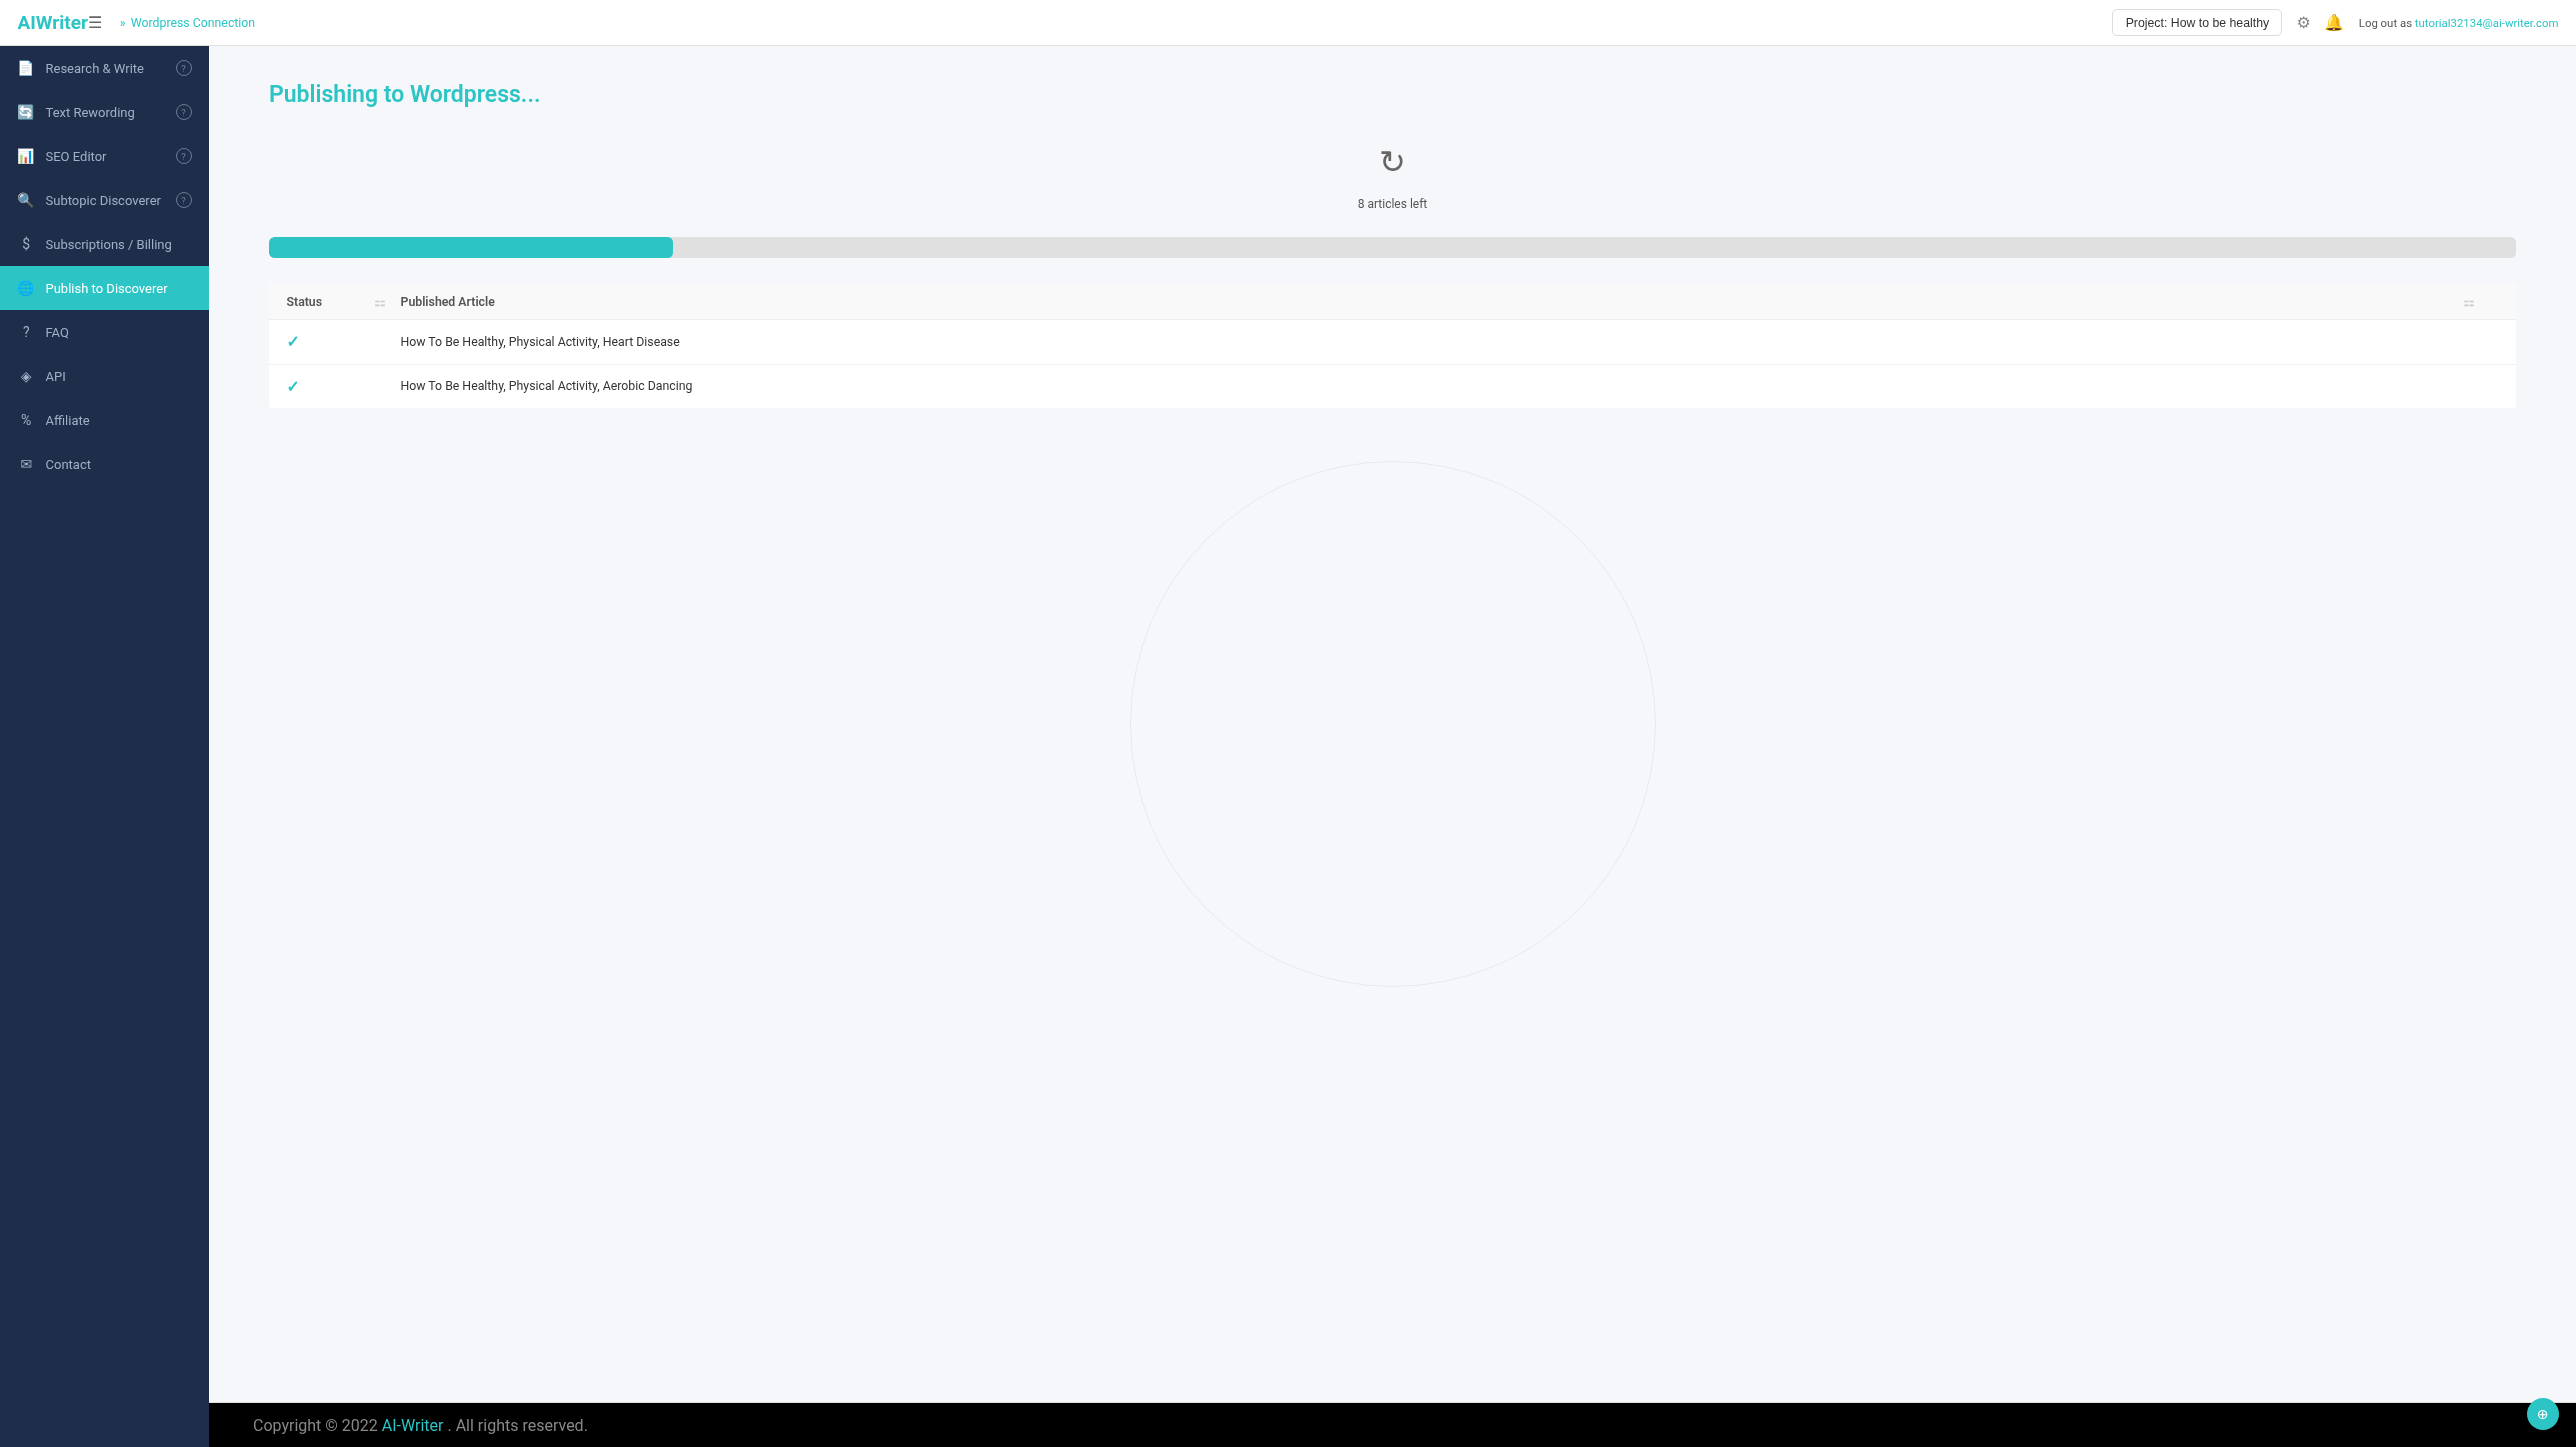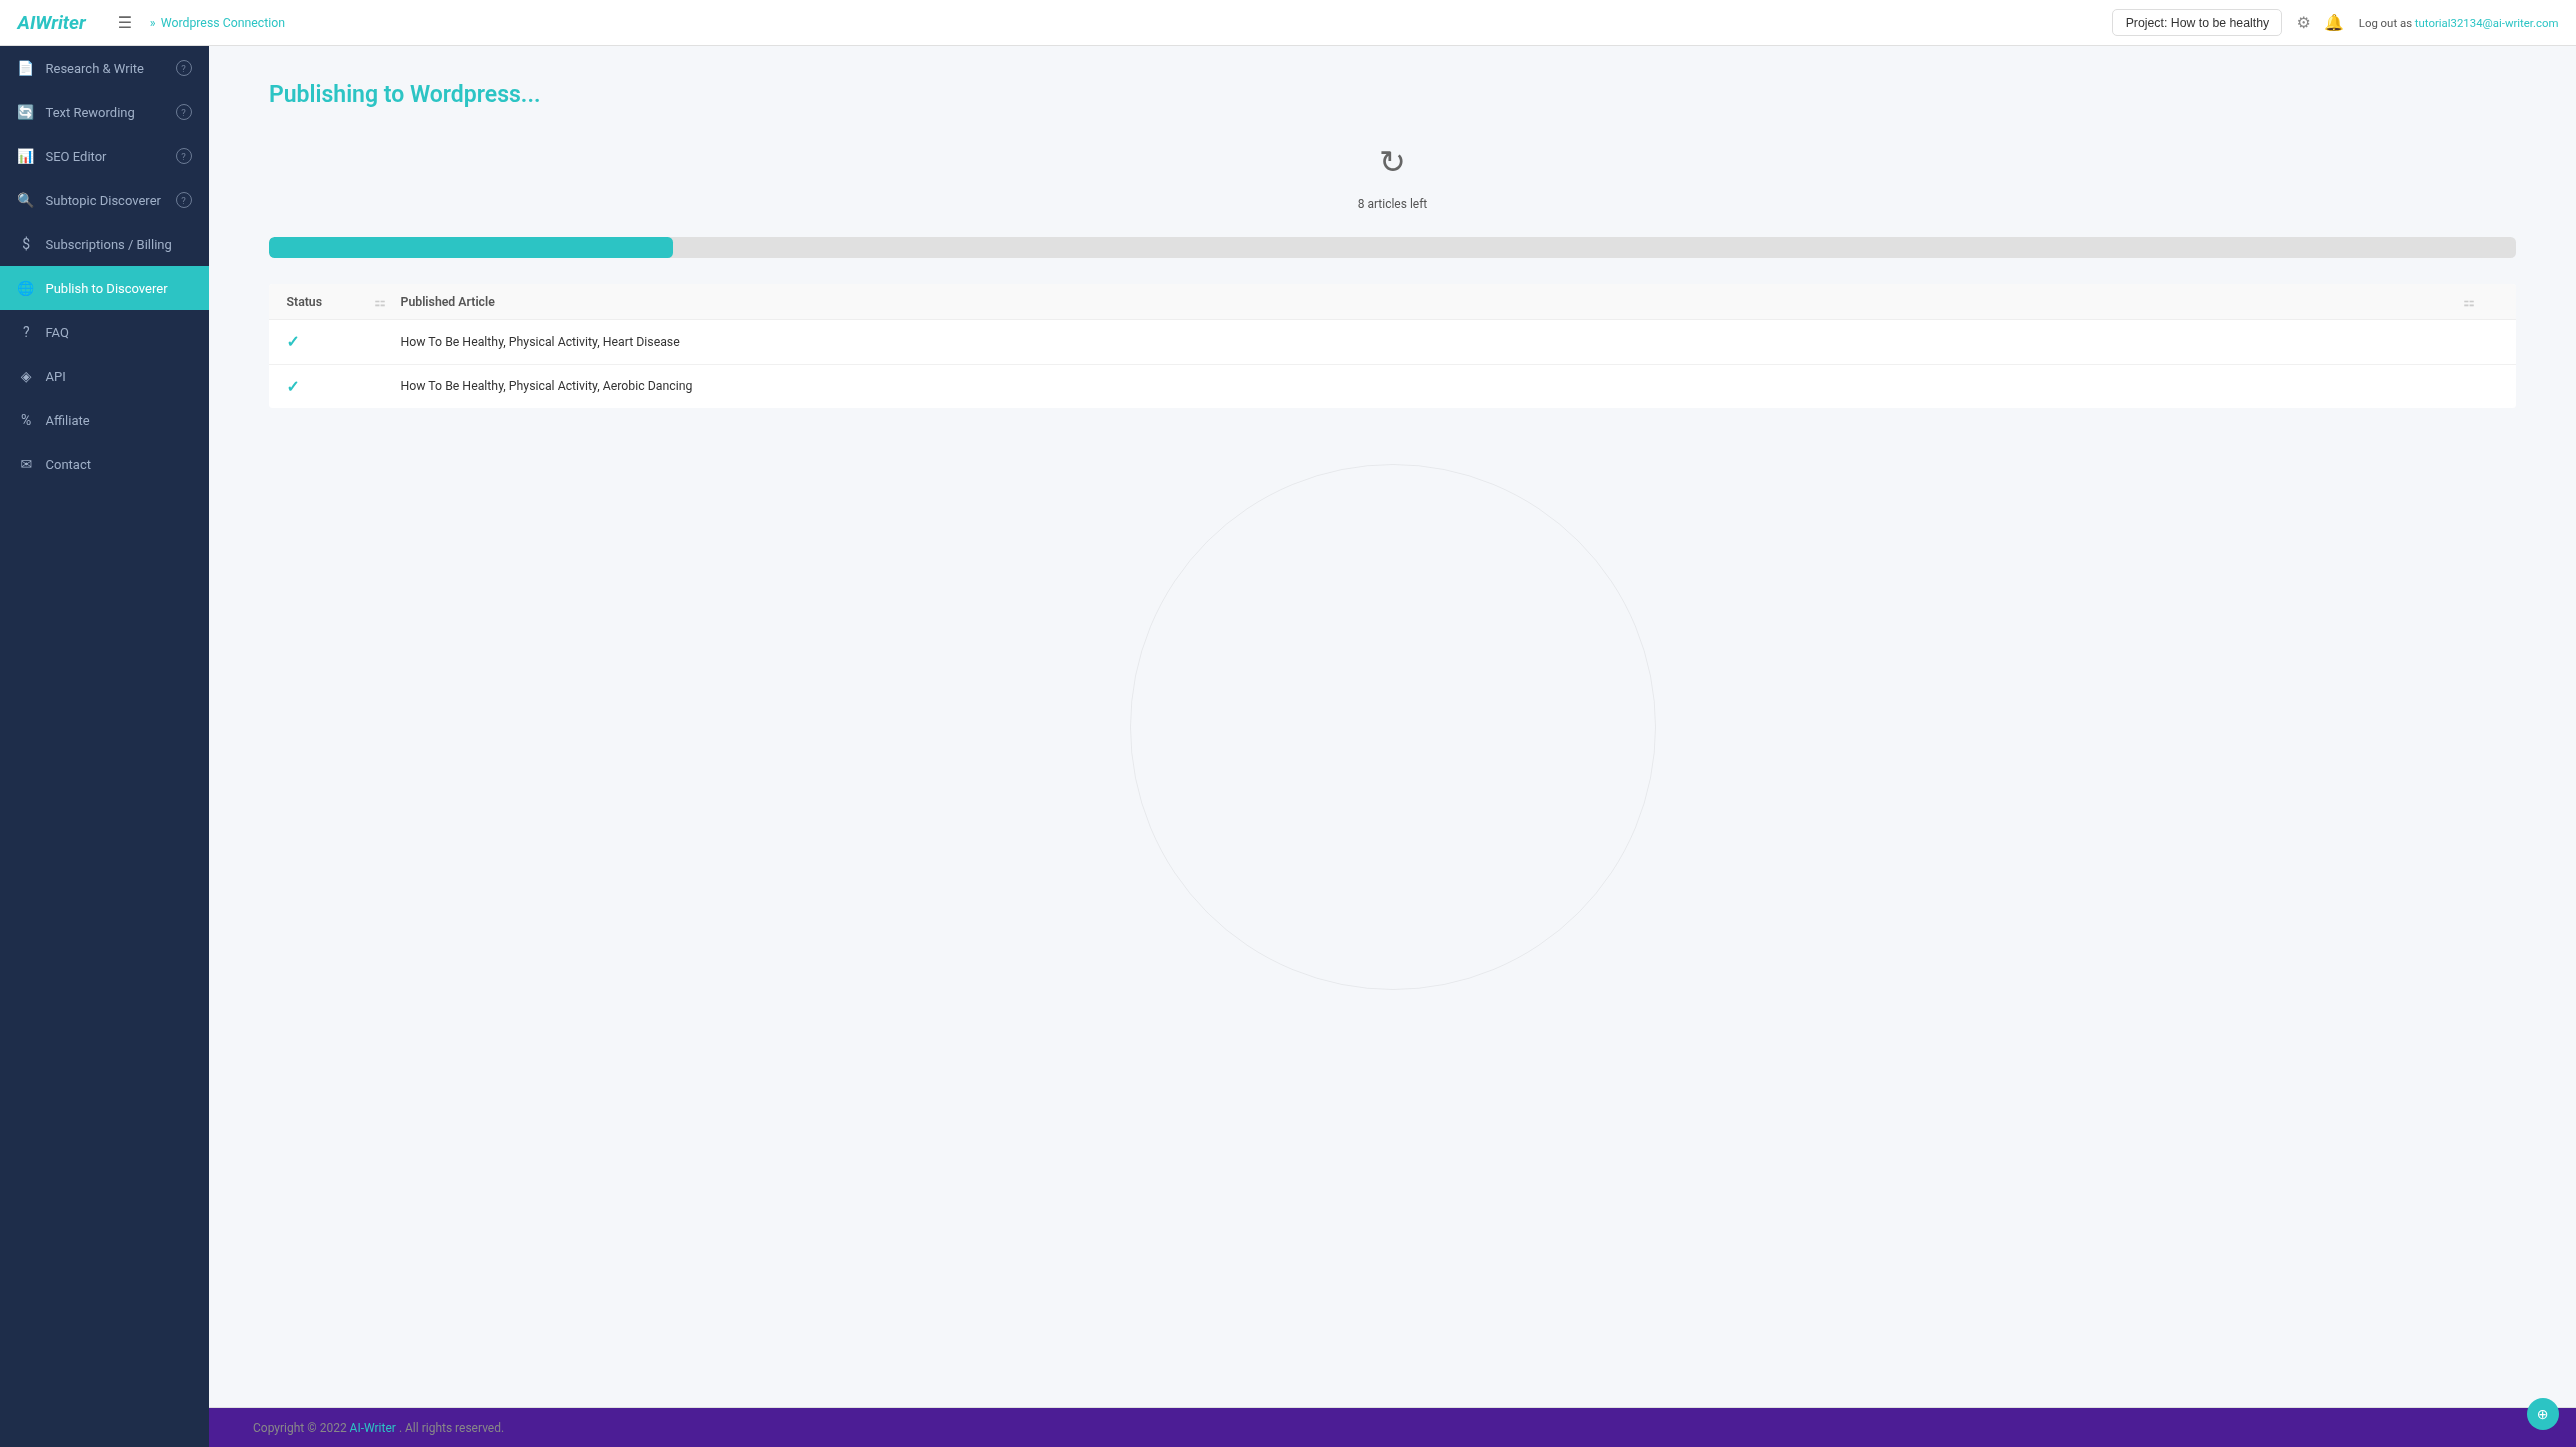--- a/index.html
+++ b/index.html
@@ -13,22 +13,21 @@
       border-bottom: 0.9px solid #e0e0e0;
       padding: 0 17.5px;
       height: 46px;
       flex-shrink: 0;
       z-index: 100;
     }
     .logo {
       font-size: 19px;
       font-weight: 700;
       color: #1a2b4a;
-      margin-right: 32px;
-      font-style: italic;
+      margin-right: 0;
     }
     .logo span { color: #2cc4c4; }
     .hamburger {
       font-size: 16px;
       color: #666;
       cursor: pointer;
       margin-right: 17.5px;
     }
     .breadcrumb {
       display: flex;
@@ -211,24 +210,24 @@
     }
     .table-row:last-child { border-bottom: none; }
     .status-check {
       color: #2cc4c4;
       font-size: 16px;
       font-weight: bold;
     }
 
     
     .footer {
-      background: #4c1d95;
+      background: #000000;
       border-top: 0.9px solid #e0e0e0;
       padding: 12.3px 44px;
-      font-size: 12px;
+      font-size: 16px;
       color: #888;
     }
     .footer a { color: #2cc4c4; text-decoration: none; }
 
     
     .scroll-top {
       position: fixed;
       bottom: 17.5px;
       right: 17.5px;
       width: 32px;

